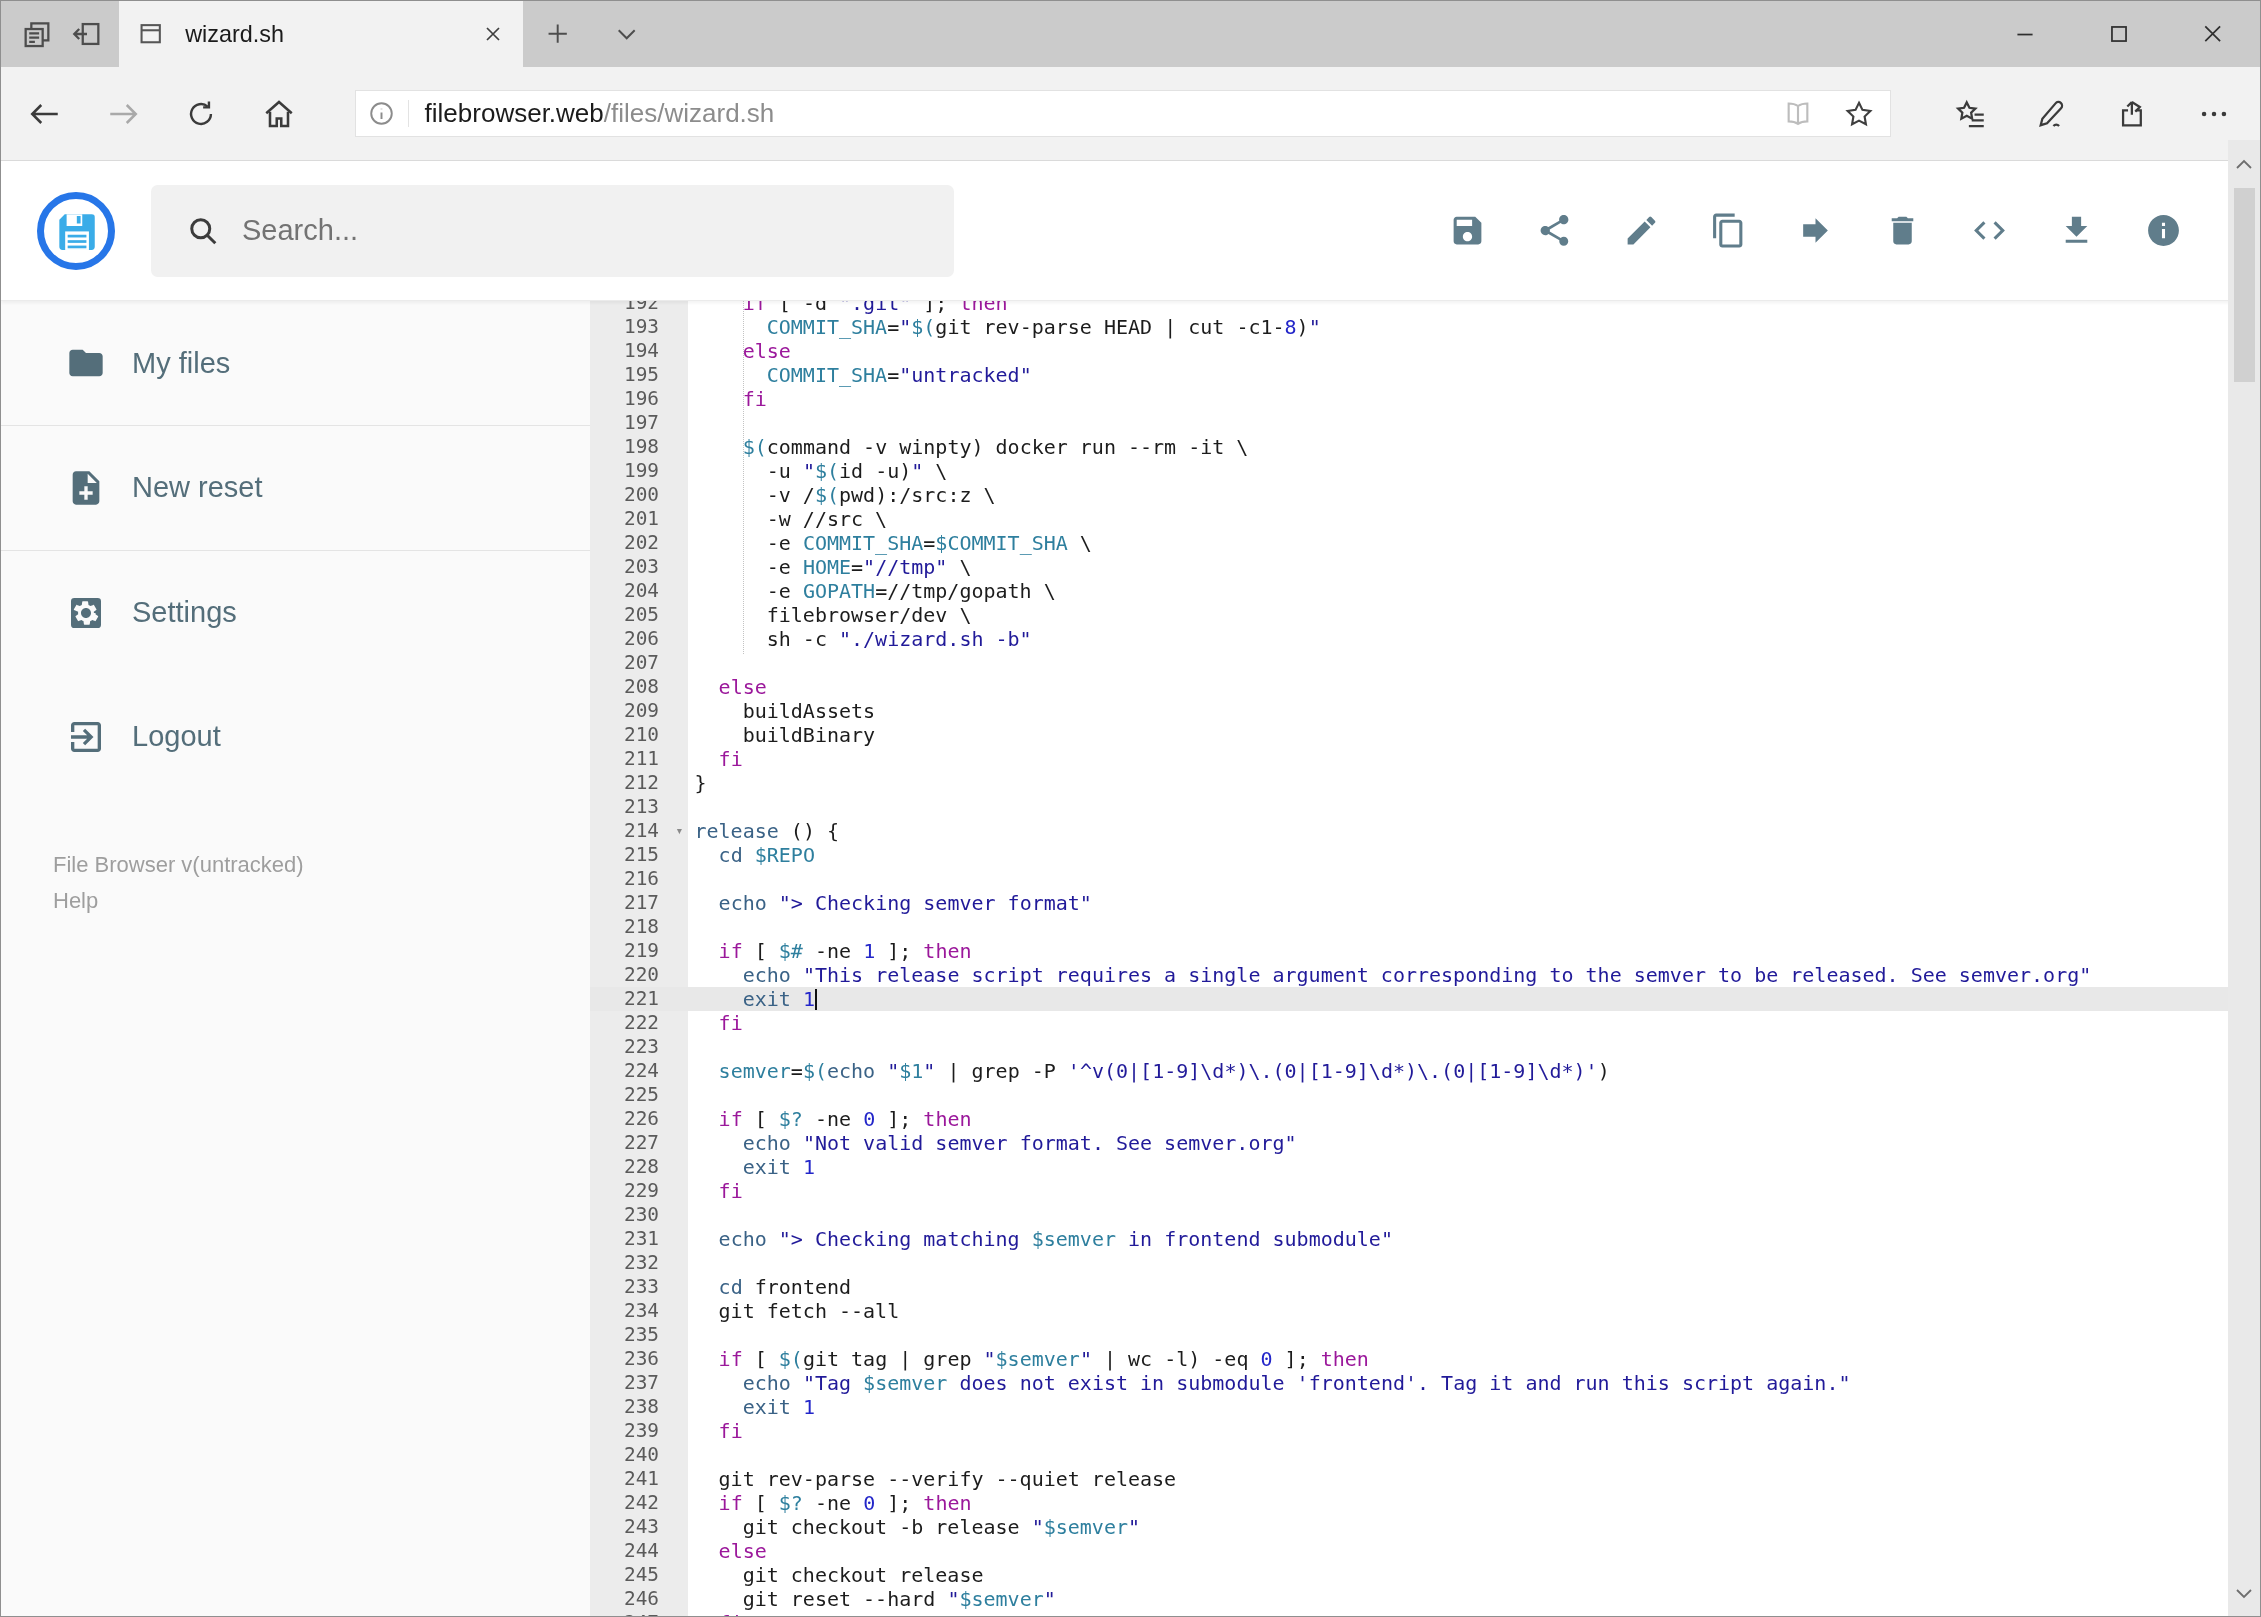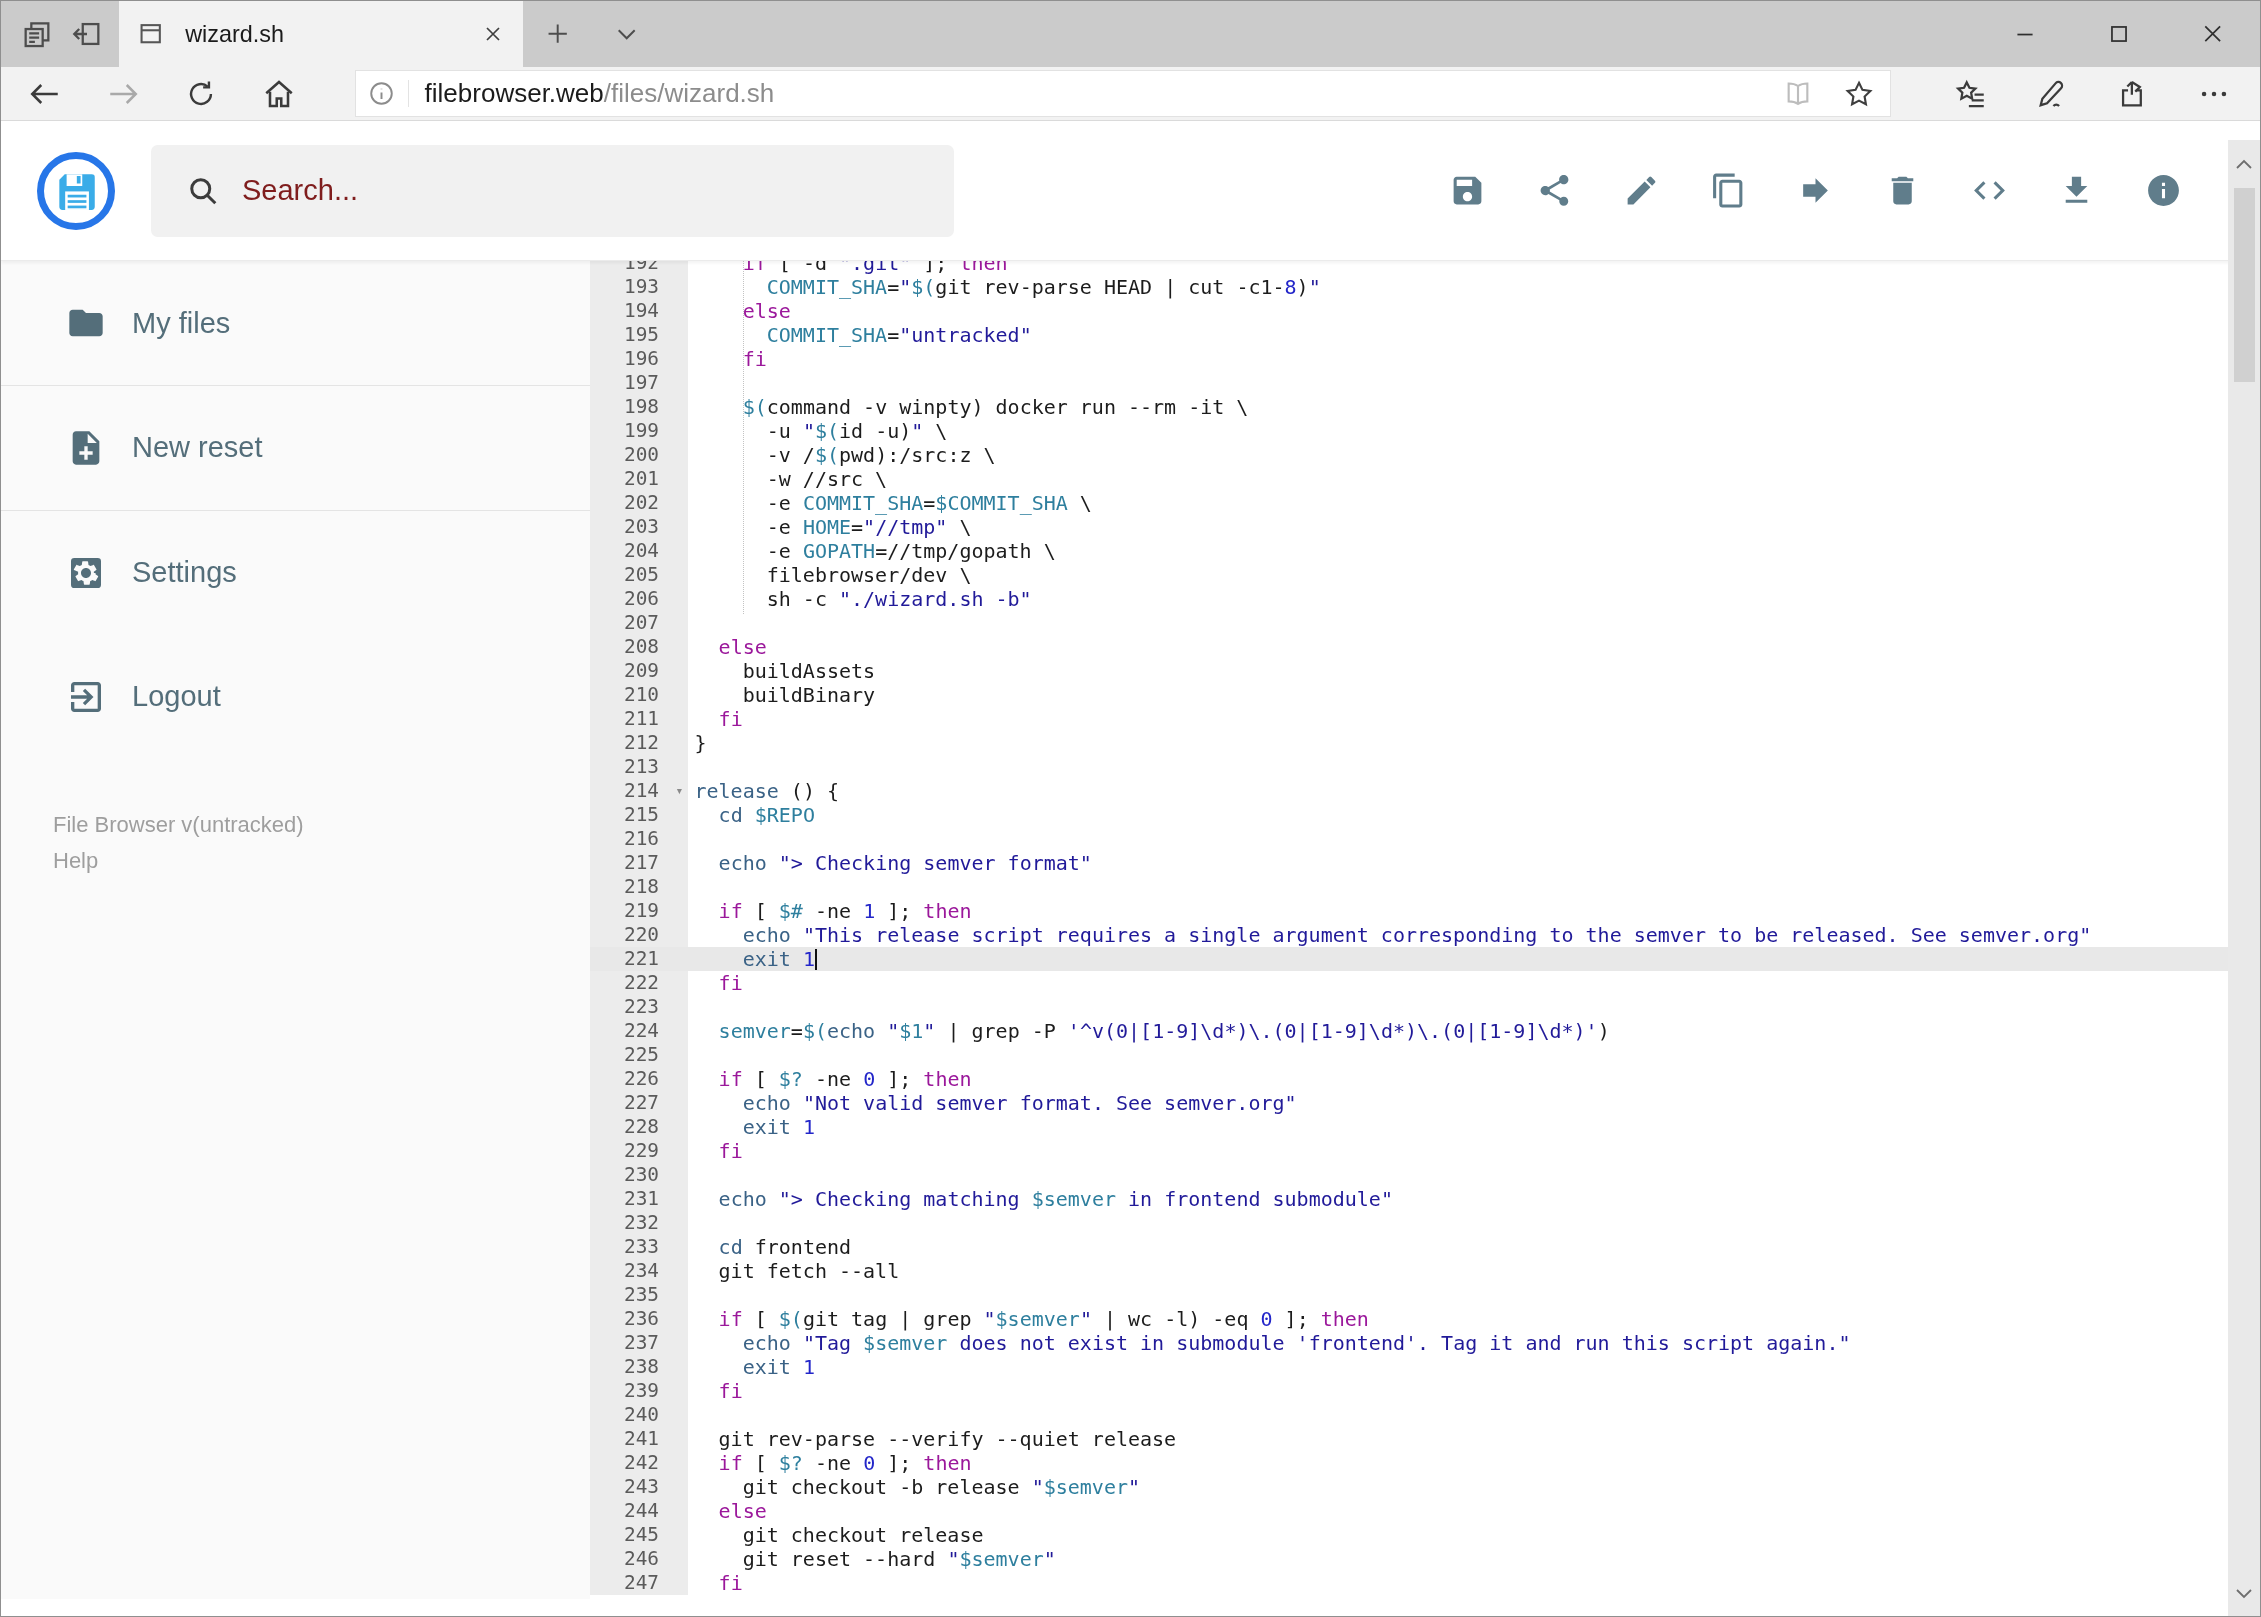--- a/index.html
+++ b/index.html
@@ -12,41 +12,41 @@
   .tb-btn { width:50px; display:flex; align-items:center; justify-content:center; color:#4d4d4d; }
   .tb-btn:first-child { margin-left:11.3px; }
   .tab { width:404px; margin-left:6.5px; background:#f2f2f2; display:flex; align-items:center; padding:8px 18px; }
   .tab-title { font-size:23.4px; color:#1b1b1b; margin-left:21px; flex:1; white-space:nowrap; overflow:hidden; }
   .tab-close { color:#3f3f3f; display:flex; align-items:center; }
   .newtab, .tabchev { width:69px; display:flex; align-items:center; justify-content:center; color:#4d4d4d; }
   .tb-spacer { flex:1; }
   .winbtn { width:94px; display:flex; align-items:center; justify-content:center; color:#2f2f2f; }
 
   
-  .navbar { height:54px; background:#f2f2f2; display:flex; align-items:center; border-bottom:0.8px solid #dadada; }
+  .navbar { height:94px; background:#f2f2f2; display:flex; align-items:center; border-bottom:0.8px solid #dadada; }
   .nav-btn { width:78px; height:73px; display:flex; align-items:center; justify-content:center; color:#3b3b3b; }
   .nav-btn:first-child { margin-left:4.8px; }
   .nav-btn.disabled { color:#a9a9a9; }
   .urlbar { margin-left:37px; width:1536px; height:47px; background:#fff; border:0.8px solid #e2e2e2; display:flex; align-items:center; }
   .url-info { width:52px; display:flex; align-items:center; justify-content:center; color:#8c8c8c; }
   .url-sep { width:0.8px; height:27.4px; background:#e3e3e3; }
   .url-text { font-size:26px; margin-left:16px; flex:1; white-space:nowrap; }
   .url-host { color:#1b1b1b; }
   .url-path { color:#8c8c8c; }
   .url-icon { width:61px; display:flex; align-items:center; justify-content:center; color:#3f3f3f; }
   .url-icon.dim { color:#bdbdbd; }
   .nav-right { display:flex; margin-left:40px; }
   .nav-right .nav-btn { width:81px; margin:0; }
 
   
   .appheader { height:140px; background:#fff; display:flex; align-items:center; position:relative; z-index:3; border-bottom:0.8px solid #ebebeb; box-shadow:0 1.6px 3.2px rgba(0,0,0,.05); }
   .logo { width:78px; height:78px; margin-left:36px; border-radius:50%; border:7.3px solid var(--accent); background:#fff; display:flex; align-items:center; justify-content:center; }
   .searchbar { margin-left:36px; width:803px; height:92px; background:#f1f1f1; border-radius:6.5px; display:flex; align-items:center; }
   .search-glyph { margin-left:34px; color:#3c3c3c; display:flex; }
-  .search-ph { margin-left:21px; font-size:29px; color:#7f1d1d; }
+  .search-ph { margin-left:21px; font-size:29px; color:#737373; }
   .actions { margin-left:auto; margin-right:78px; display:flex; gap:50px; }
   .action-btn { width:37px; height:37px; color:var(--slate); display:flex; align-items:center; justify-content:center; }
 
   
   .content { display:flex; height:1338px; background:#fafafa; }
   .sidebar { width:589px; background:#fafafa; display:flex; flex-direction:column; }
   .s-item { height:124px; display:flex; align-items:center; color:var(--sidebar); }
   .s-item .s-icon { width:40px; height:40px; margin-left:65px; display:flex; }
   .s-item .s-label { margin-left:26px; font-size:29px; }
   .s-div { height:0.8px; background:#e4e4e4; }

